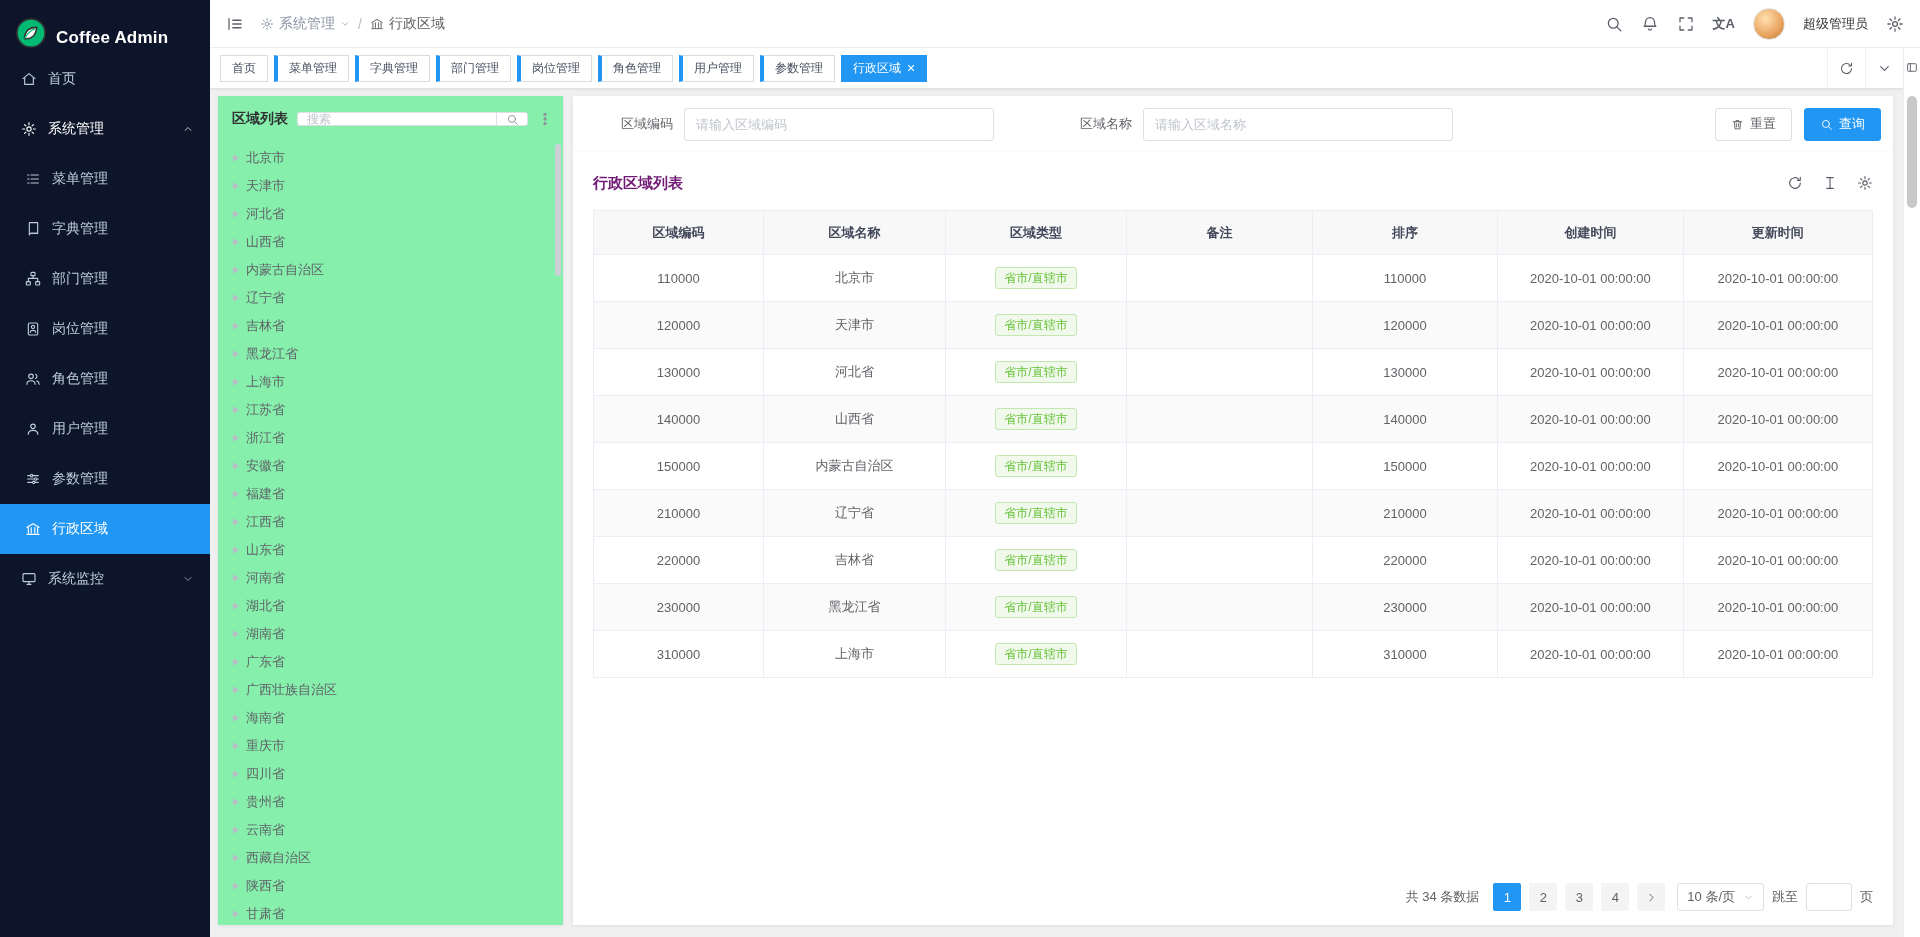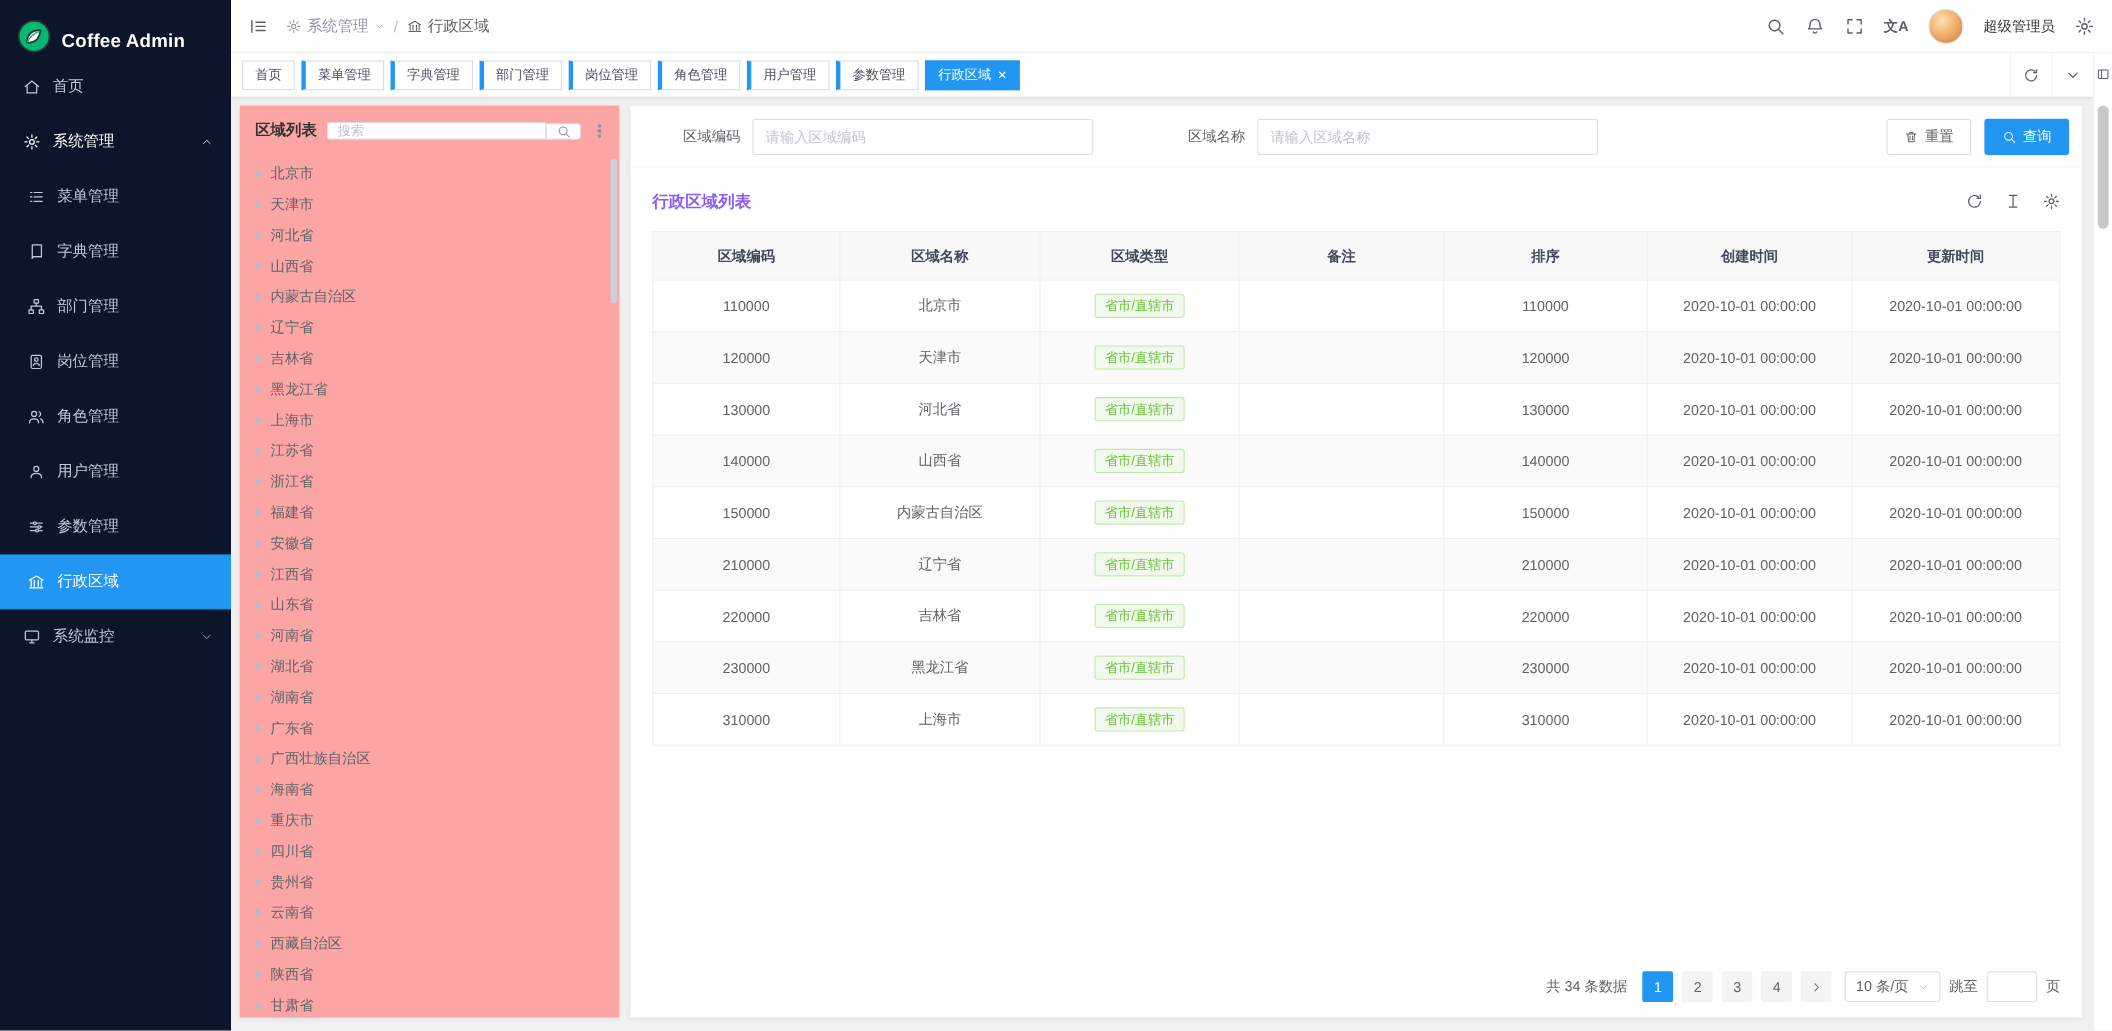--- a/index.html
+++ b/index.html
@@ -55,24 +55,24 @@
   .tabbar-tool { width:38px; display:flex; align-items:center; justify-content:center; border-left:1px solid #f0f0f0;
     color:#5a5e66; cursor:pointer; }
   .tabbar-tool svg { width:15px; height:15px; }
 
   
   .content { position:absolute; left:210px; top:88px; right:17px; bottom:0; padding:8px 10px 12px 8px;
     display:flex; gap:10px; overflow:hidden; }
   .card-shadow { box-shadow:0 1px 4px rgba(0,21,41,.08); }
 
   
-  .tree-panel { width:345px; flex-shrink:0; background:#fca5a5; position:relative; overflow:hidden; }
+  .tree-panel { width:345px; flex-shrink:0; background:#86efac; position:relative; overflow:hidden; }
   .tree-header { display:flex; align-items:center; gap:9px; padding:8px 10px 8px 14px; height:46px; }
   .tree-title { font-size:14px; font-weight:bold; color:#303133; white-space:nowrap; }
-  .tree-search { flex:1; display:flex; height:14px; min-width:0;align-items:center; }
+  .tree-search { flex:1; display:flex; height:14px; min-width:0; }
   .tree-search input { flex:1; min-width:0; border:1px solid #dcdfe6; border-right:none; border-radius:3px 0 0 3px;
     padding:0 9px; font-size:12px; color:#606266; outline:none; }
   .tree-search input::placeholder { color:#c0c4cc; }
   .tree-search-btn { width:32px; border:1px solid #dcdfe6; border-radius:0 3px 3px 0; background:#fff;
     display:flex; align-items:center; justify-content:center; color:#909399; cursor:pointer; }
   .tree-search-btn svg { width:13px; height:13px; }
   .tree-more { color:#909399; cursor:pointer; }
   .tree-more svg { width:16px; height:16px; }
   .tree-list { padding:2px 0; }
   .tree-item { height:28px; display:flex; align-items:center; gap:7px; padding-left:15px; font-size:13px;
@@ -94,21 +94,21 @@
   .form-input::placeholder { color:#c0c4cc; }
   .form-actions { margin-left:auto; display:flex; gap:12px; }
   .btn { height:33px; display:inline-flex; align-items:center; gap:6px; padding:0 15px; border-radius:3px;
     font-size:13px; cursor:pointer; border:1px solid #dcdfe6; background:#fff; color:#606266;
     font-family:inherit; }
   .btn svg { width:13px; height:13px; }
   .btn-primary { background:#2196f3; border-color:#2196f3; color:#fff; }
 
   .table-card { flex:1; min-height:0; background:#fff; display:flex; flex-direction:column; padding:12px 20px 14px; }
   .table-card-header { display:flex; align-items:center; height:38px; margin-bottom:8px; }
-  .table-title { font-size:15px; font-weight:bold; color:#8b5cf6; }
+  .table-title { font-size:15px; font-weight:bold; color:#701a75; }
   .card-tools { margin-left:auto; display:flex; gap:19px; color:#5a5e66; }
   .card-tool { cursor:pointer; }
   .card-tool svg { width:16px; height:16px; }
 
   table.data-table { width:100%; border-collapse:collapse; table-layout:fixed; }
   .data-table th, .data-table td { border:1px solid #ebeef5; text-align:center; font-size:13px; color:#606266;
     padding:0 8px; white-space:nowrap; overflow:hidden; text-overflow:ellipsis; }
   .data-table th { background:#f8f8f9; color:#42485a; font-weight:bold; height:44px; }
   .data-table td { height:47px; }
   .data-table tbody tr:nth-child(even) td { background:#fafafa; }
@@ -449,25 +449,25 @@
           <div class="tree-item">
           <span class="tree-caret"></span>
           <span class="tree-label">江苏省</span>
         </div>
           <div class="tree-item">
           <span class="tree-caret"></span>
           <span class="tree-label">浙江省</span>
         </div>
           <div class="tree-item">
           <span class="tree-caret"></span>
+          <span class="tree-label">安徽省</span>
+        </div>
+          <div class="tree-item">
+          <span class="tree-caret"></span>
           <span class="tree-label">福建省</span>
-        </div>
-          <div class="tree-item">
-          <span class="tree-caret"></span>
-          <span class="tree-label">安徽省</span>
         </div>
           <div class="tree-item">
           <span class="tree-caret"></span>
           <span class="tree-label">江西省</span>
         </div>
           <div class="tree-item">
           <span class="tree-caret"></span>
           <span class="tree-label">山东省</span>
         </div>
           <div class="tree-item">

